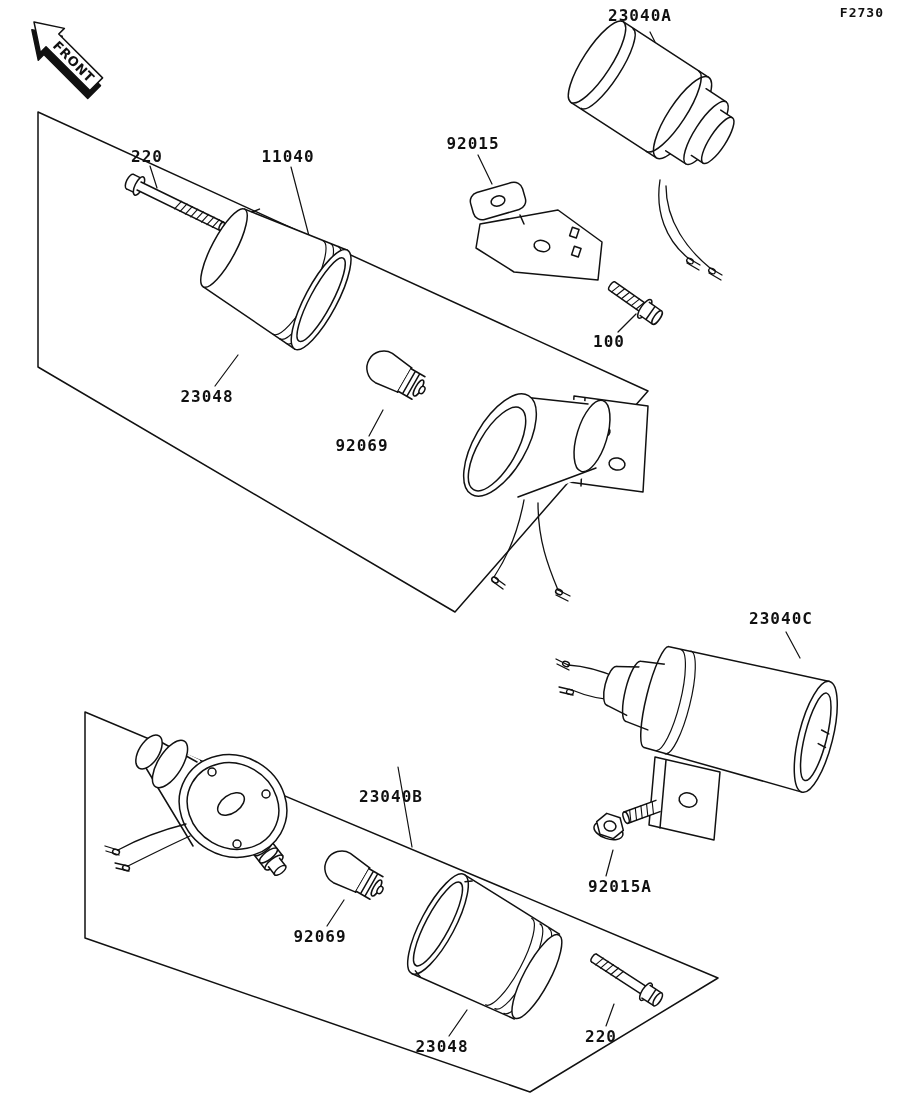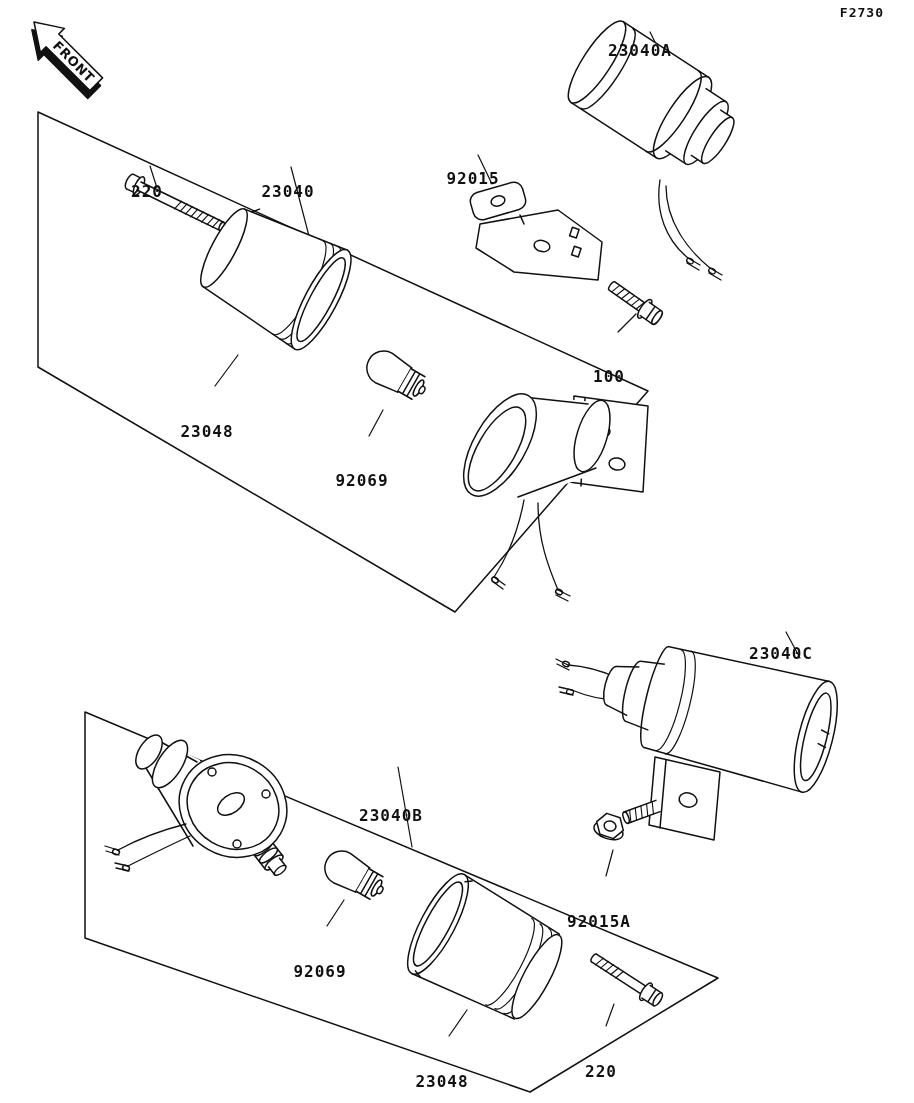--- a/index.html
+++ b/index.html
@@ -13,21 +13,20 @@
   .sheet svg{position:absolute;left:0;top:0;}
   .part-label{
     position:absolute;
     transform:translateX(-50%);
     font-weight:bold;
     font-size:16px;
     letter-spacing:1px;
     color:#111111;
     white-space:nowrap;
     line-height:1;
-    margin-top:35px;
   }
   .fig-code{
     position:absolute;
     right:30px;top:6px;
     font-weight:bold;
     font-size:13px;
     letter-spacing:1px;
     color:#111111;
     line-height:1;
     margin-left:40px;
@@ -255,24 +254,24 @@
       </g>
 
     </g>
   </svg>
 
   <div class="fig-code">F2730</div>
 
   <div class="part-label" style="left:640px;top:8px">23040A</div>
   <div class="part-label" style="left:473px;top:136px">92015</div>
   <div class="part-label" style="left:147px;top:149px">220</div>
-  <div class="part-label" style="left:288px;top:149px">23040</div>
+  <div class="part-label" style="left:288px;top:149px">11040</div>
   <div class="part-label" style="left:609px;top:334px">100</div>
   <div class="part-label" style="left:207px;top:389px">23048</div>
   <div class="part-label" style="left:362px;top:438px">92069</div>
   <div class="part-label" style="left:781px;top:611px">23040C</div>
-  <div class="part-label" style="left:391px;top:773px">23040B</div>
-  <div class="part-label" style="left:599px;top:879px">92015A</div>
+  <div class="part-label" style="left:391px;top:789px">23040B</div>
+  <div class="part-label" style="left:620px;top:879px">92015A</div>
   <div class="part-label" style="left:320px;top:929px">92069</div>
   <div class="part-label" style="left:442px;top:1039px">23048</div>
   <div class="part-label" style="left:601px;top:1029px">220</div>
 
 </div>
 
 </body></html>

